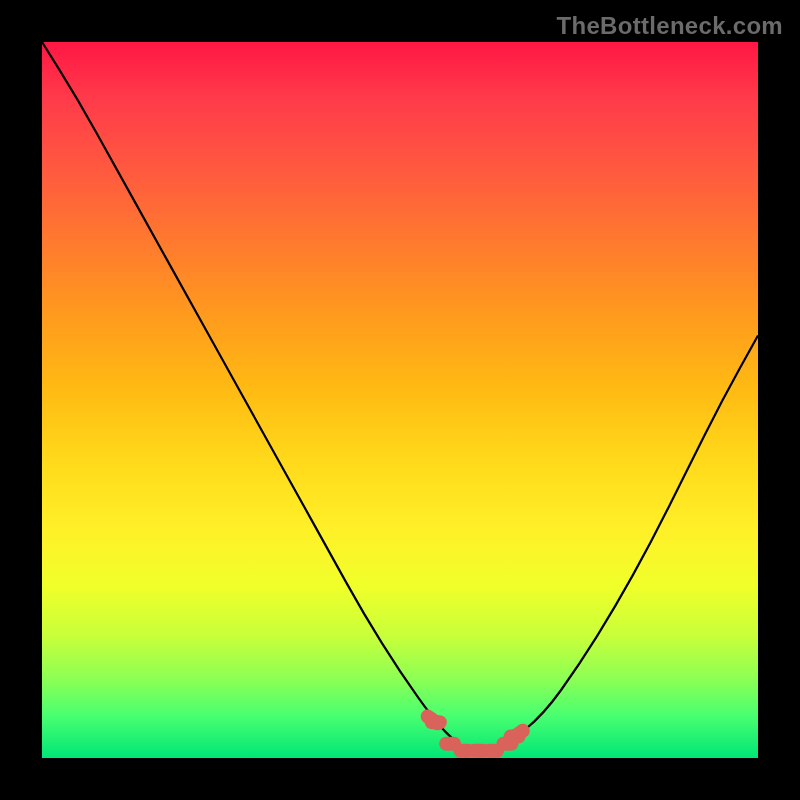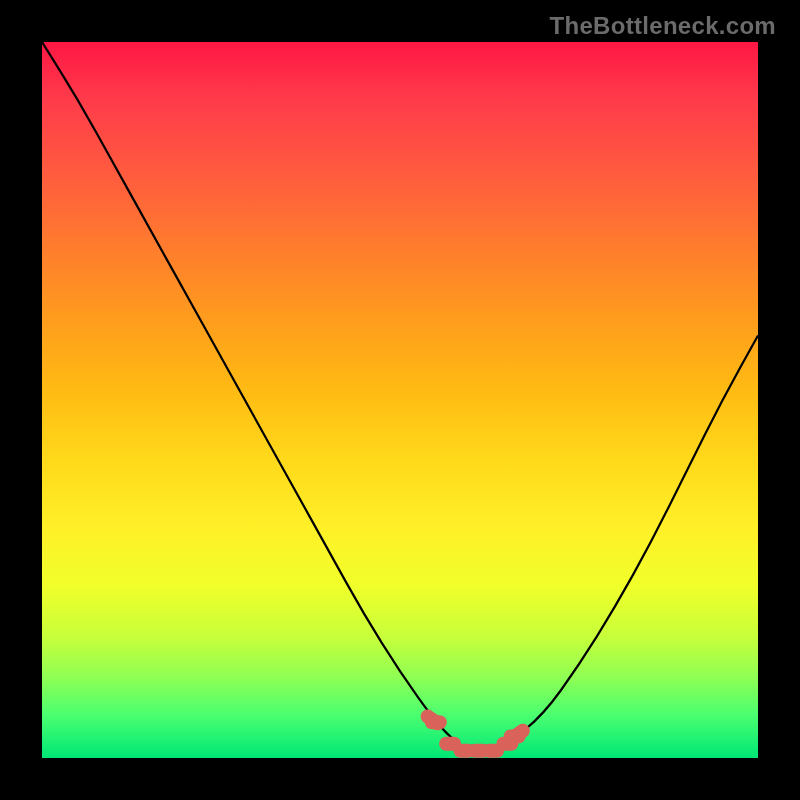--- a/index.html
+++ b/index.html
@@ -47,21 +47,21 @@
   .chart-svg {
     position: absolute;
     inset: 0;
     width: 100%;
     height: 100%;
     display: block;
   }
   .watermark {
     position: absolute;
     top: 12px;
-    right: 24px;
+    right: 17px;
     color: #6b6b6b;
     font-size: 24px;
     font-weight: 600;
     letter-spacing: 0.3px;
     user-select: none;
   }
 </style>
 </head>
 <body>
 

